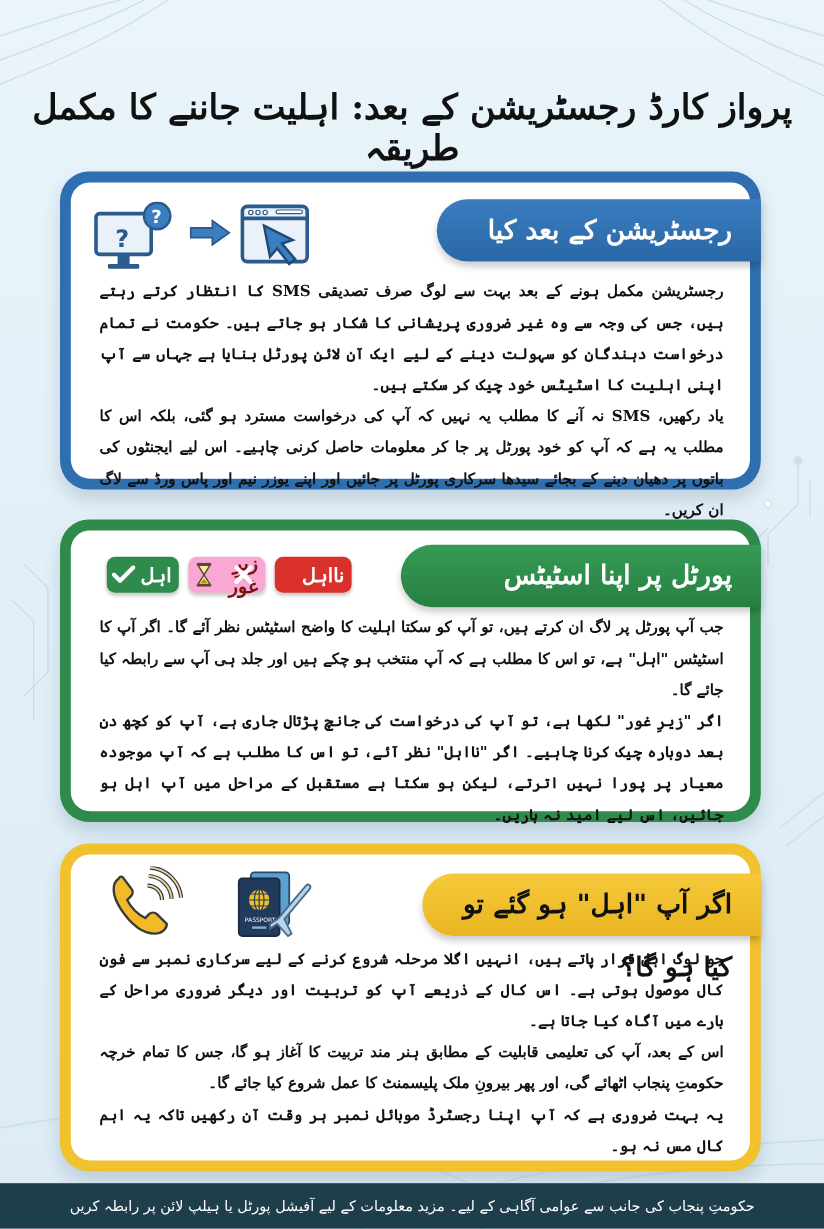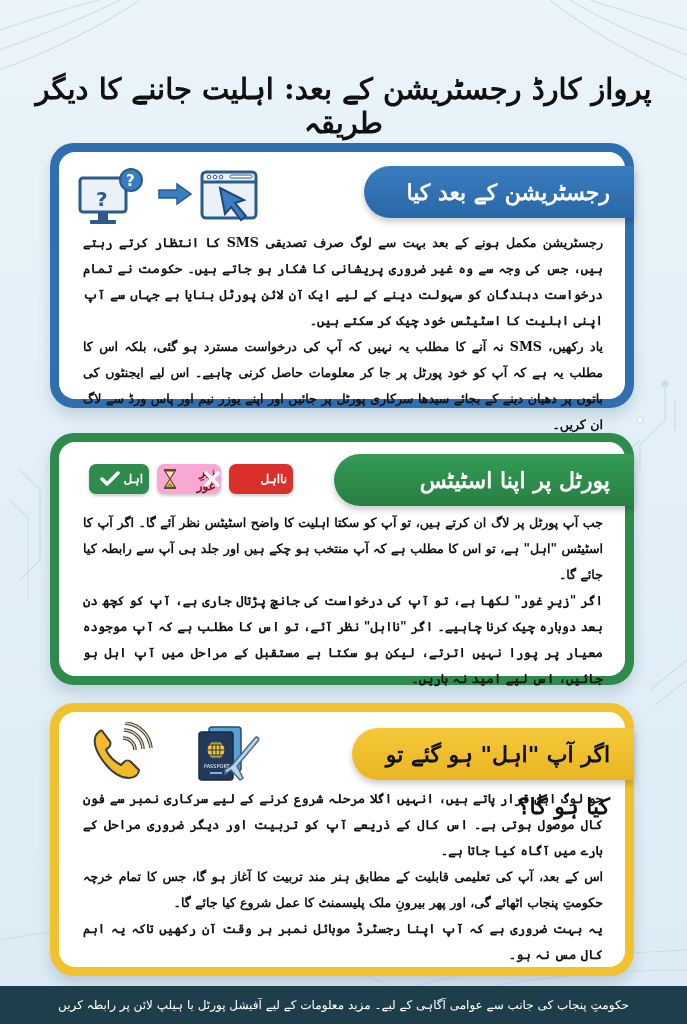--- a/index.html
+++ b/index.html
@@ -55,21 +55,21 @@
     .body-text p { margin: 0; }
     .blue-text { top: 78px; }
     .green-text { top: 68px; }
     .yellow-text { top: 74px; }
 
     .icon { position: absolute; }
     .badge {
       position: absolute; top: 22px; height: 30px; border-radius: 7px;
       display: flex; align-items: center; gap: 4px; padding: 0 6px;
       direction: rtl; font-family: "DejaVu Serif", serif; font-weight: bold;
-      font-size: 12px; color: #fff;
+      font-size: 16px; color: #fff;
       box-shadow: 0 2px 3px rgba(0,0,0,0.2);
     }
     .badge svg { display: block; }
     .badge-eligible { left: 30px; width: 60px; background: #2e8b4c; }
     .badge-review { left: 98px; width: 64px; background: #f9a8d4; color: #7a1010; }
     .badge-ineligible { left: 170px; width: 64px; background: #d9302b; gap: 40px; }
 
     .footer {
       position: absolute; left: 0; bottom: 0; width: 687px; height: 38px;
       background: #1f3e4c; color: #fff; direction: rtl; text-align: center;
@@ -98,21 +98,21 @@
       <path d="M687 660 L650 690"></path>
         <path d="M687 680 L655 705"></path>
       <path d="M0 940 Q200 900 400 990"></path>
         <path d="M300 1024 Q450 960 687 950"></path>
       <path d="M350 1024 Q500 970 687 970"></path>
         <path d="M400 1024 Q550 985 687 990"></path>
     </g>
   </svg>
 </div>
 
-<h1 class="page-title">پرواز کارڈ رجسٹریشن کے بعد: اہلیت جاننے کا دیگر طریقہ</h1>
+<h1 class="page-title">پرواز کارڈ رجسٹریشن کے بعد: اہلیت جاننے کا مکمل طریقہ</h1>
 
 <section class="card card-blue">
   <div class="card-inner">
 
     <div class="icon" style="left:18px; top:16px;">
       <svg width="75" height="60" viewBox="0 0 75 60">
         <rect x="3" y="10" width="46" height="34" rx="3" fill="#eaf1f8" stroke="#2a5b8c" stroke-width="3"></rect>
         <rect x="21" y="44" width="10" height="8" fill="#2a5b8c"></rect>
         <rect x="13" y="52" width="26" height="4" rx="1" fill="#2a5b8c"></rect>
         <text x="19" y="38" font-size="20" font-weight="bold" fill="#2a5b8c" font-family="DejaVu Sans, sans-serif">?</text>

